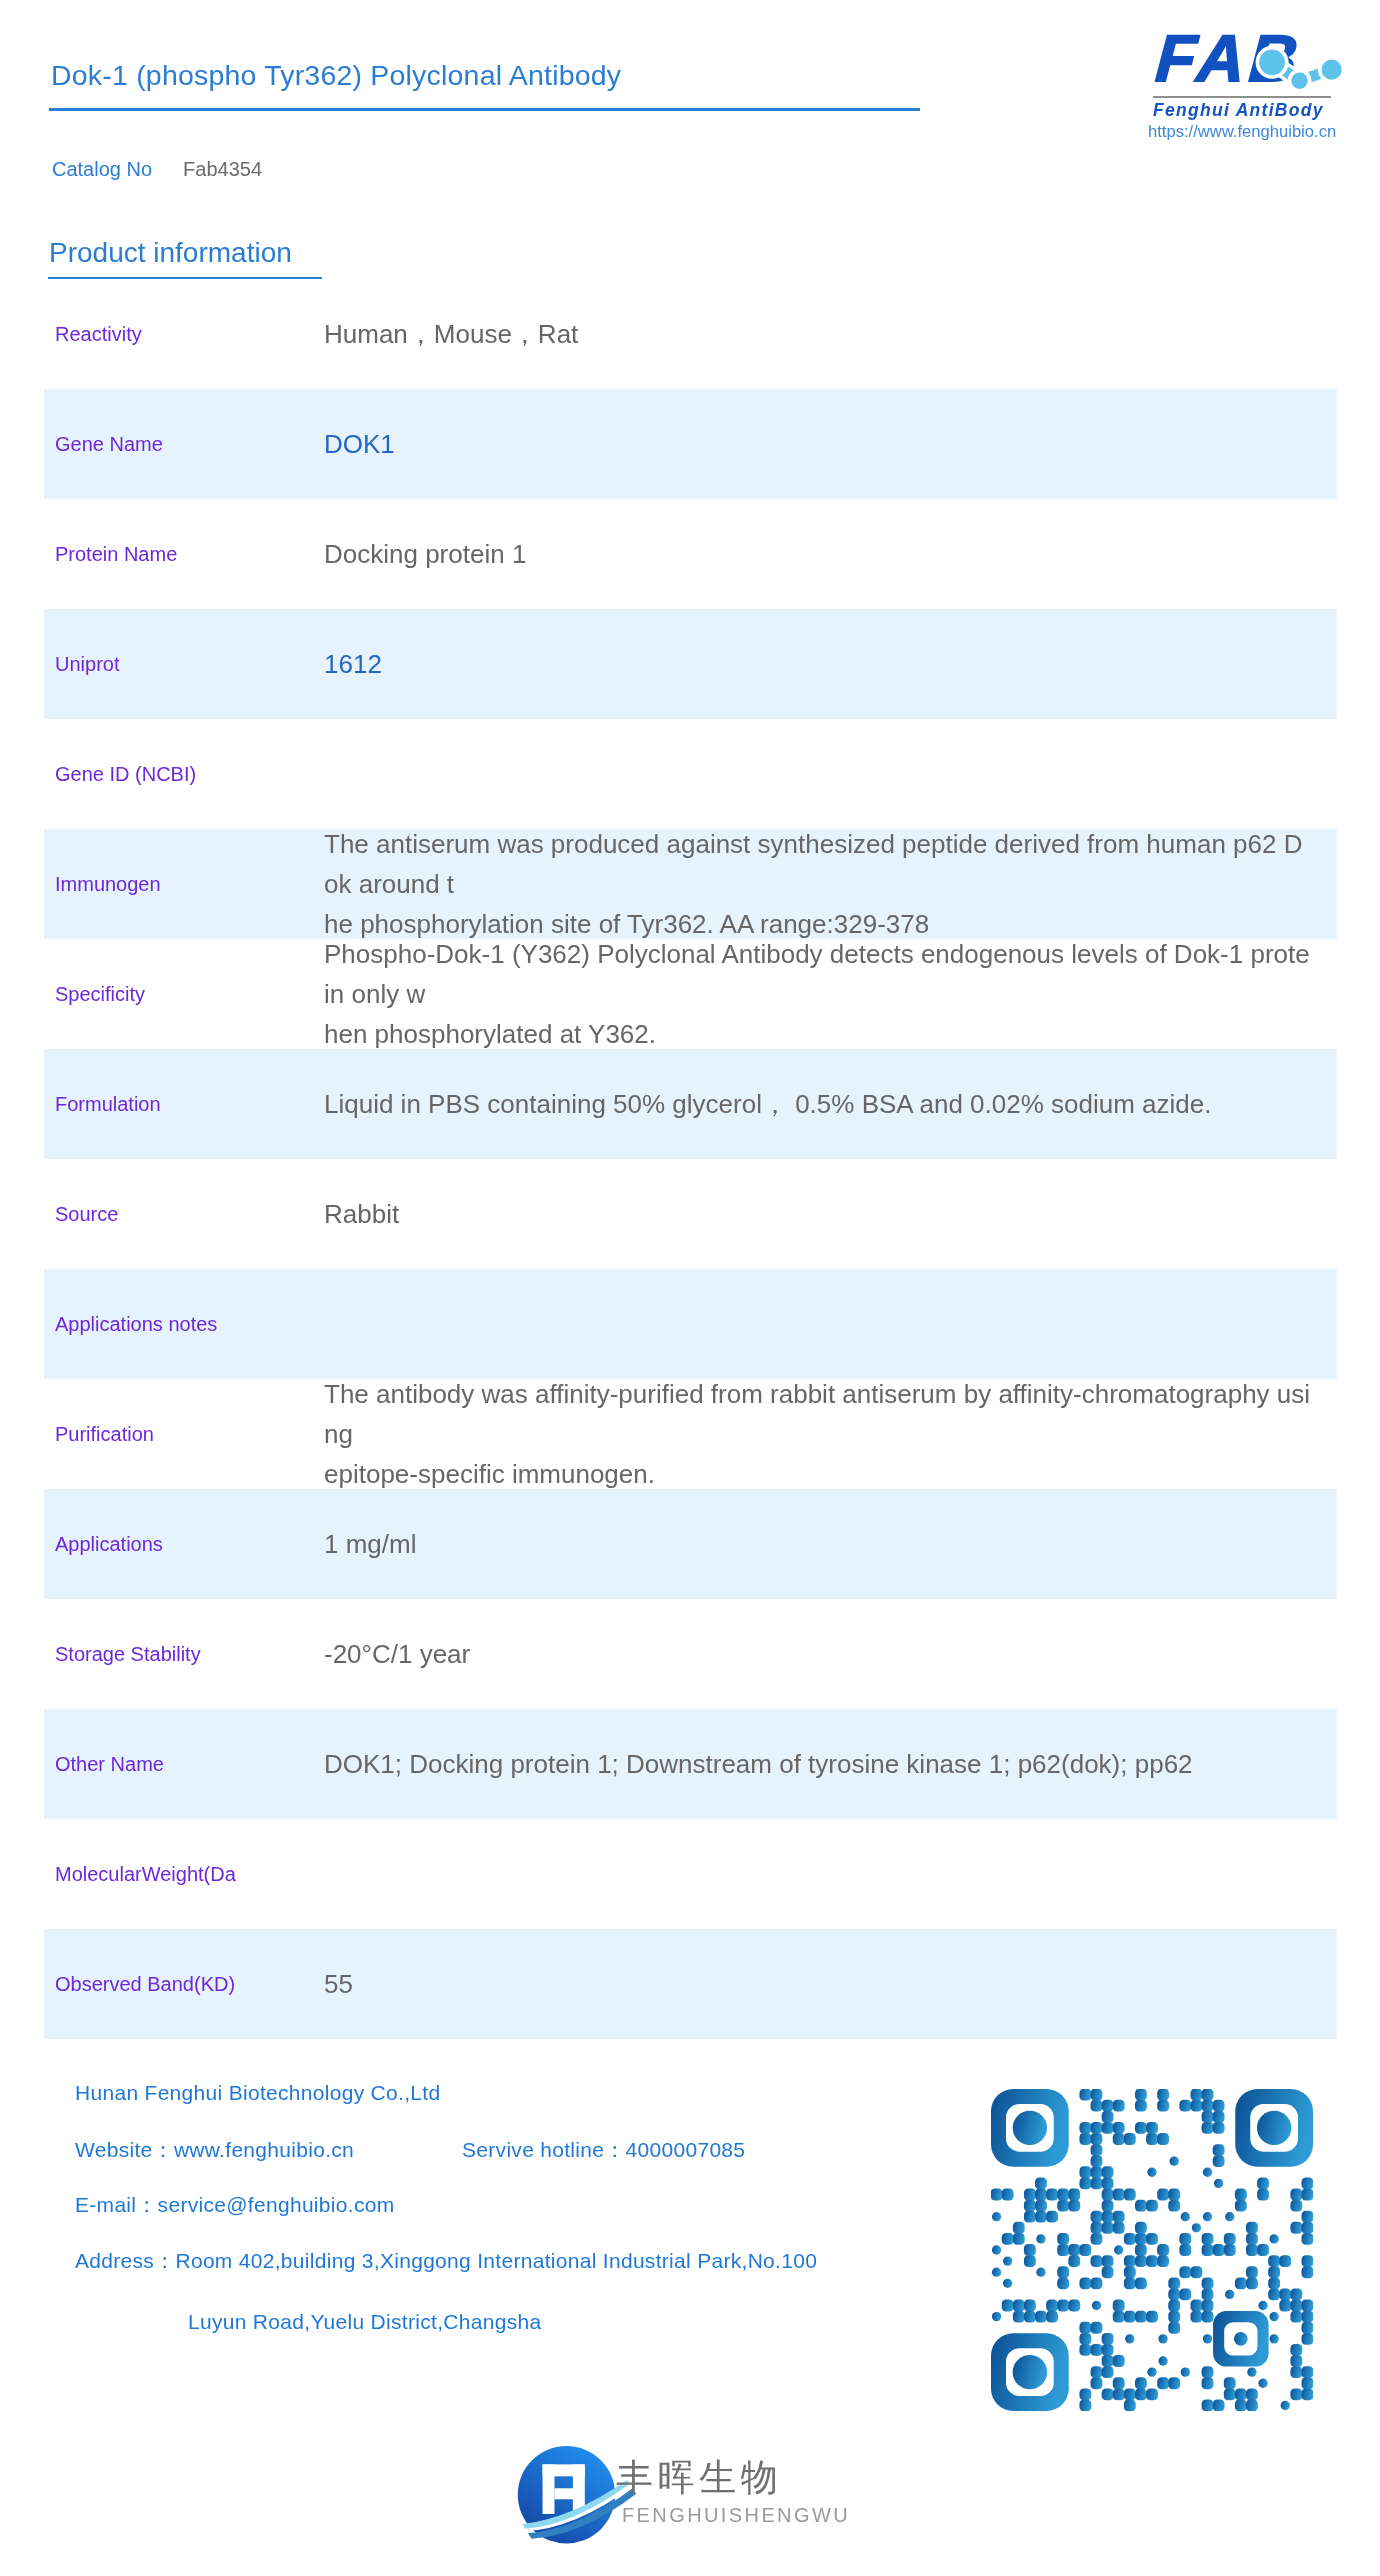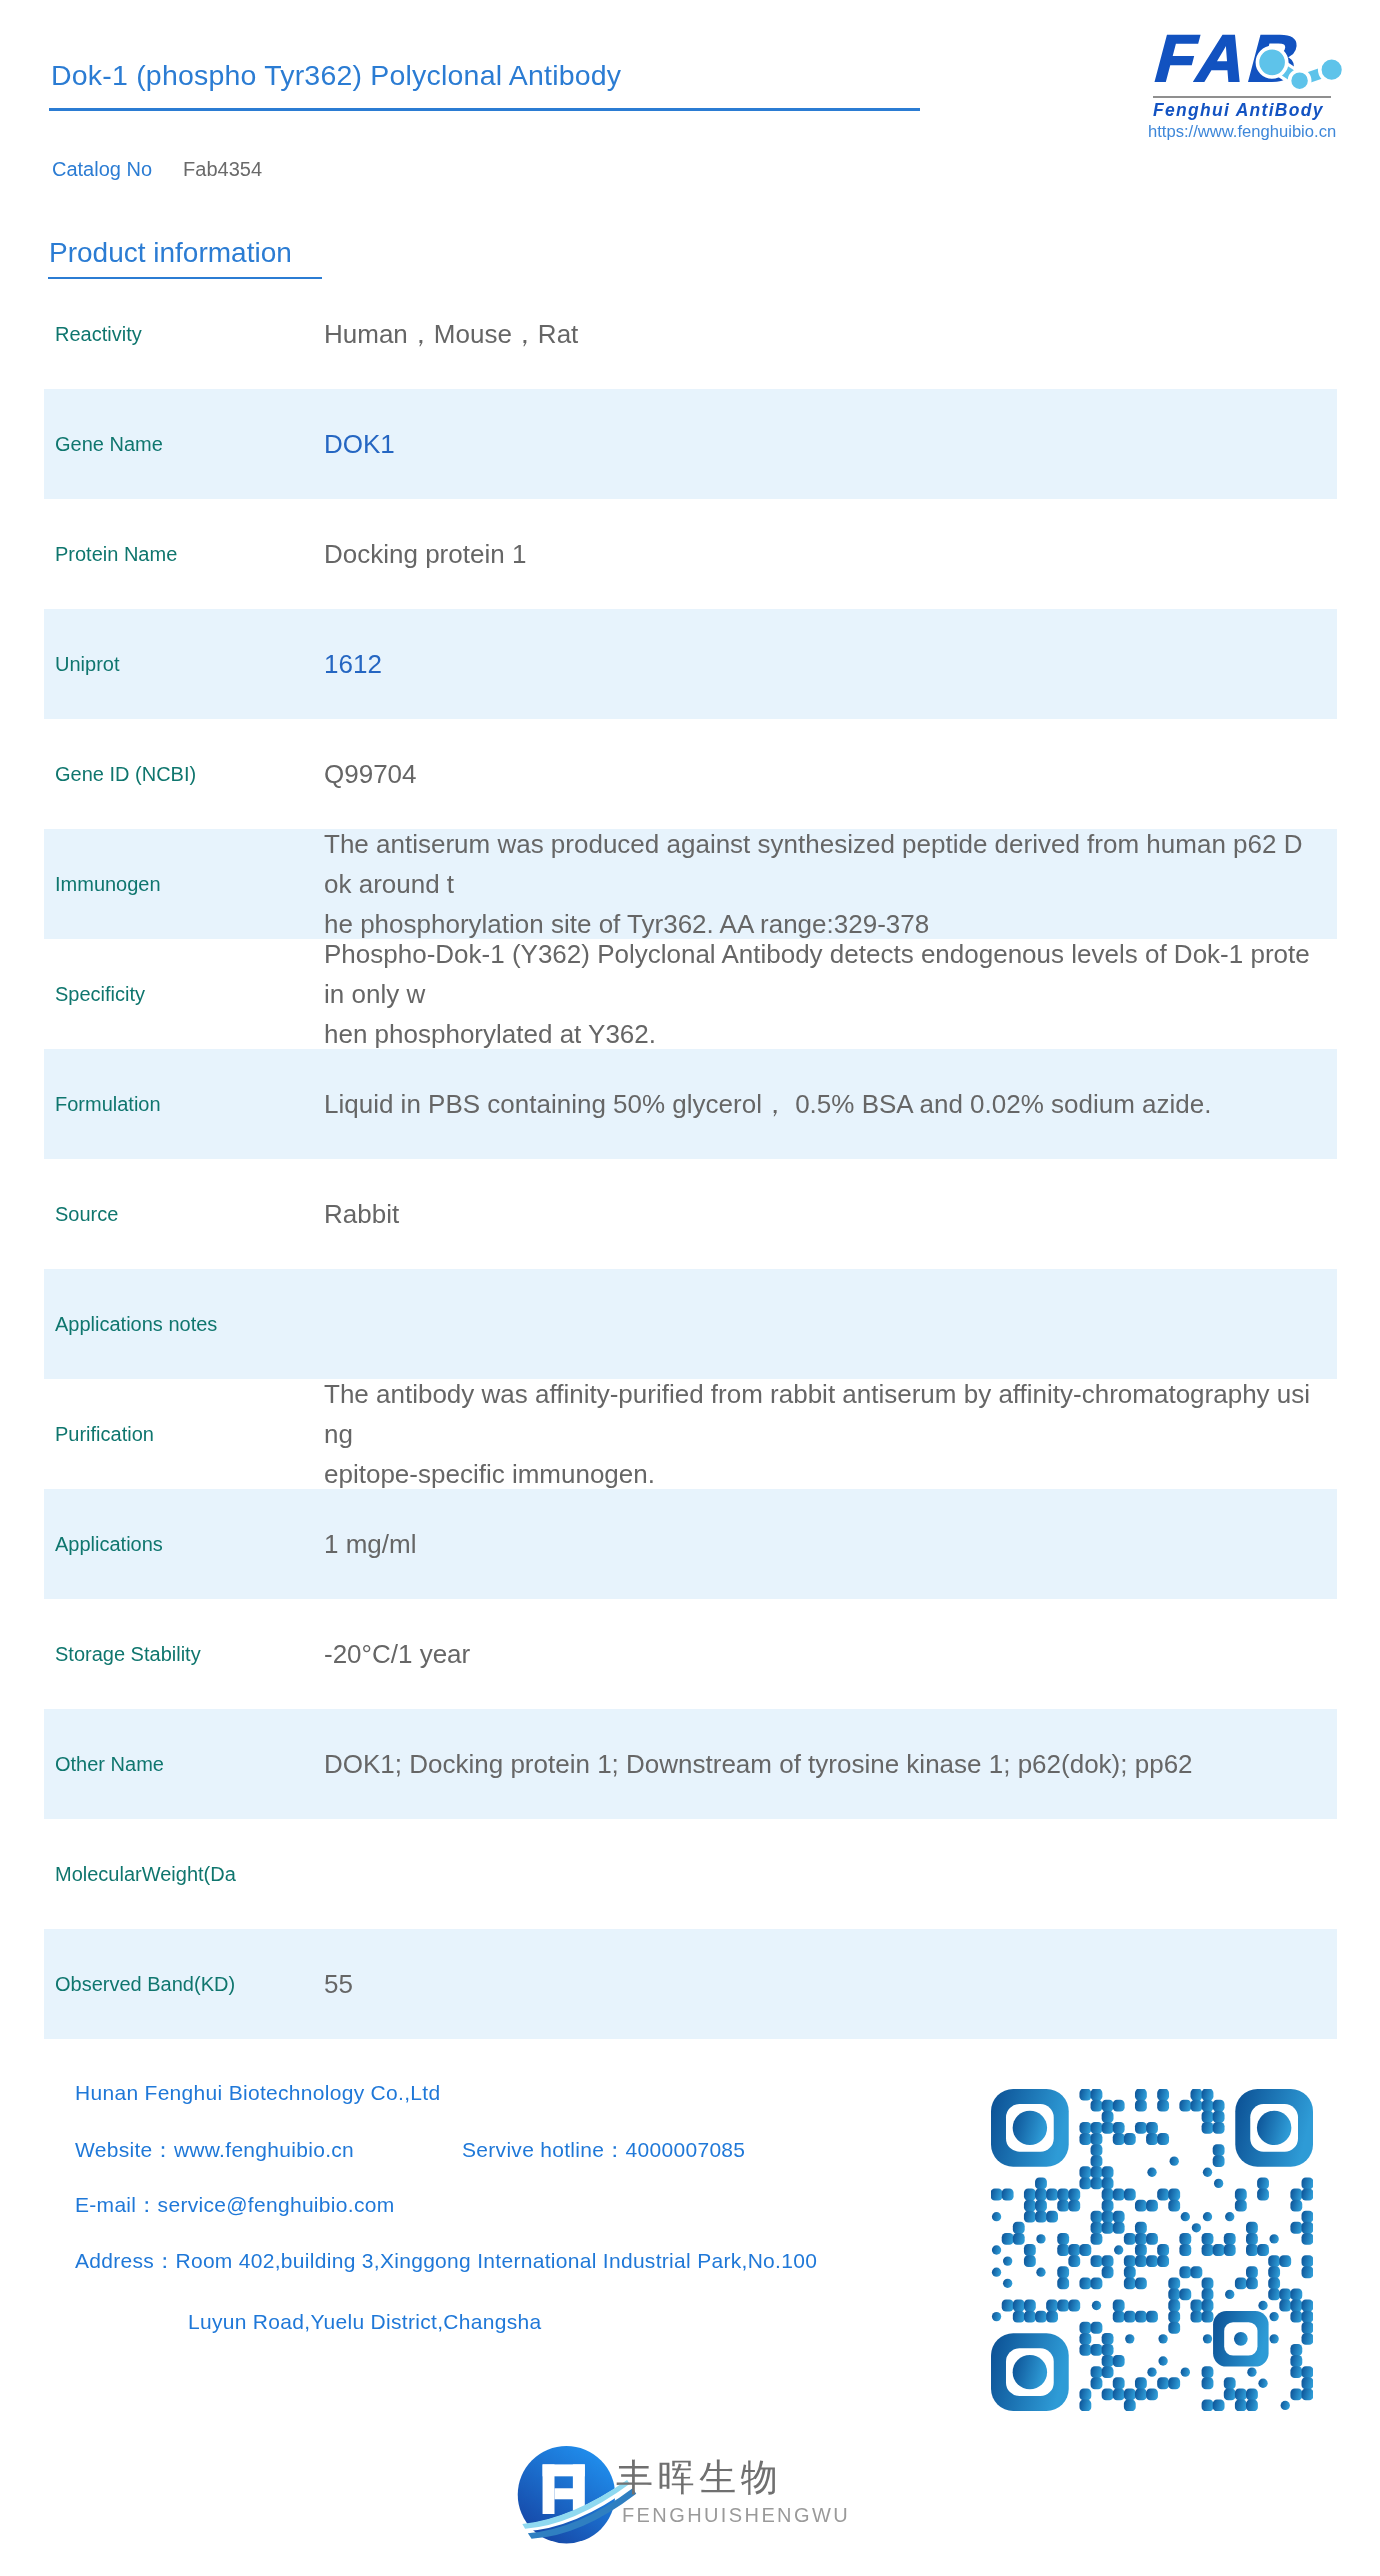--- a/index.html
+++ b/index.html
@@ -18,21 +18,21 @@
   .logo-url{position:absolute;left:1148px;top:122px;font-size:16.6px;color:#3e87d9;}
   .catalog{position:absolute;left:52px;top:158px;font-size:20px;}
   .catalog .lab{color:#2b7cd3;}
   .catalog .val{color:#6a6a6a;margin-left:31px;}
   .section-title{position:absolute;left:49px;top:237px;font-size:28px;color:#2b7cd3;}
   .section-underline{position:absolute;left:48px;top:277px;width:274px;height:2.8px;background:#2b7cd3;}
   
   .table{position:absolute;left:44px;top:279px;width:1293px;}
   .row{display:flex;align-items:center;height:110px;background:#ffffff;}
   .row.alt{background:#e7f3fc;}
-  .cell.label{flex:0 0 269px;padding-left:11px;font-size:20px;color:#0f766e;}
+  .cell.label{flex:0 0 269px;padding-left:11px;font-size:20px;color:#6d28d9;}
   .cell.value{flex:1;padding-right:26px;font-size:26px;color:#666666;line-height:40px;
               white-space:pre-line;word-break:break-all;}
   .cell.value.link{color:#2566c2;}
   
   .ft{position:absolute;font-size:21px;color:#1f78d8;letter-spacing:0.3px;}
   .qr-wrap{position:absolute;left:991px;top:2089px;width:322px;height:322px;}
   
   .blogo-svg{position:absolute;left:515px;top:2444px;}
   .blogo-cn{position:absolute;left:616px;top:2453px;font-size:37px;letter-spacing:4.6px;color:#707070;}
   .blogo-en{position:absolute;left:622px;top:2504px;font-size:20px;letter-spacing:2.4px;color:#9a9a9a;}
@@ -76,21 +76,20 @@
     <div class="row">
       <div class="cell label">Protein Name</div>
       <div class="cell value">Docking protein 1</div>
     </div>
     <div class="row alt">
       <div class="cell label">Uniprot</div>
       <div class="cell value link">1612</div>
     </div>
     <div class="row">
       <div class="cell label">Gene ID (NCBI)</div>
-      <div class="cell value">Q99704</div>
     </div>
     <div class="row alt">
       <div class="cell label">Immunogen</div>
       <div class="cell value">The antiserum was produced against synthesized peptide derived from human p62 Dok around t
 he phosphorylation site of Tyr362. AA range:329-378</div>
     </div>
     <div class="row">
       <div class="cell label">Specificity</div>
       <div class="cell value">Phospho-Dok-1 (Y362) Polyclonal Antibody detects endogenous levels of Dok-1 protein only w
 hen phosphorylated at Y362.</div>

